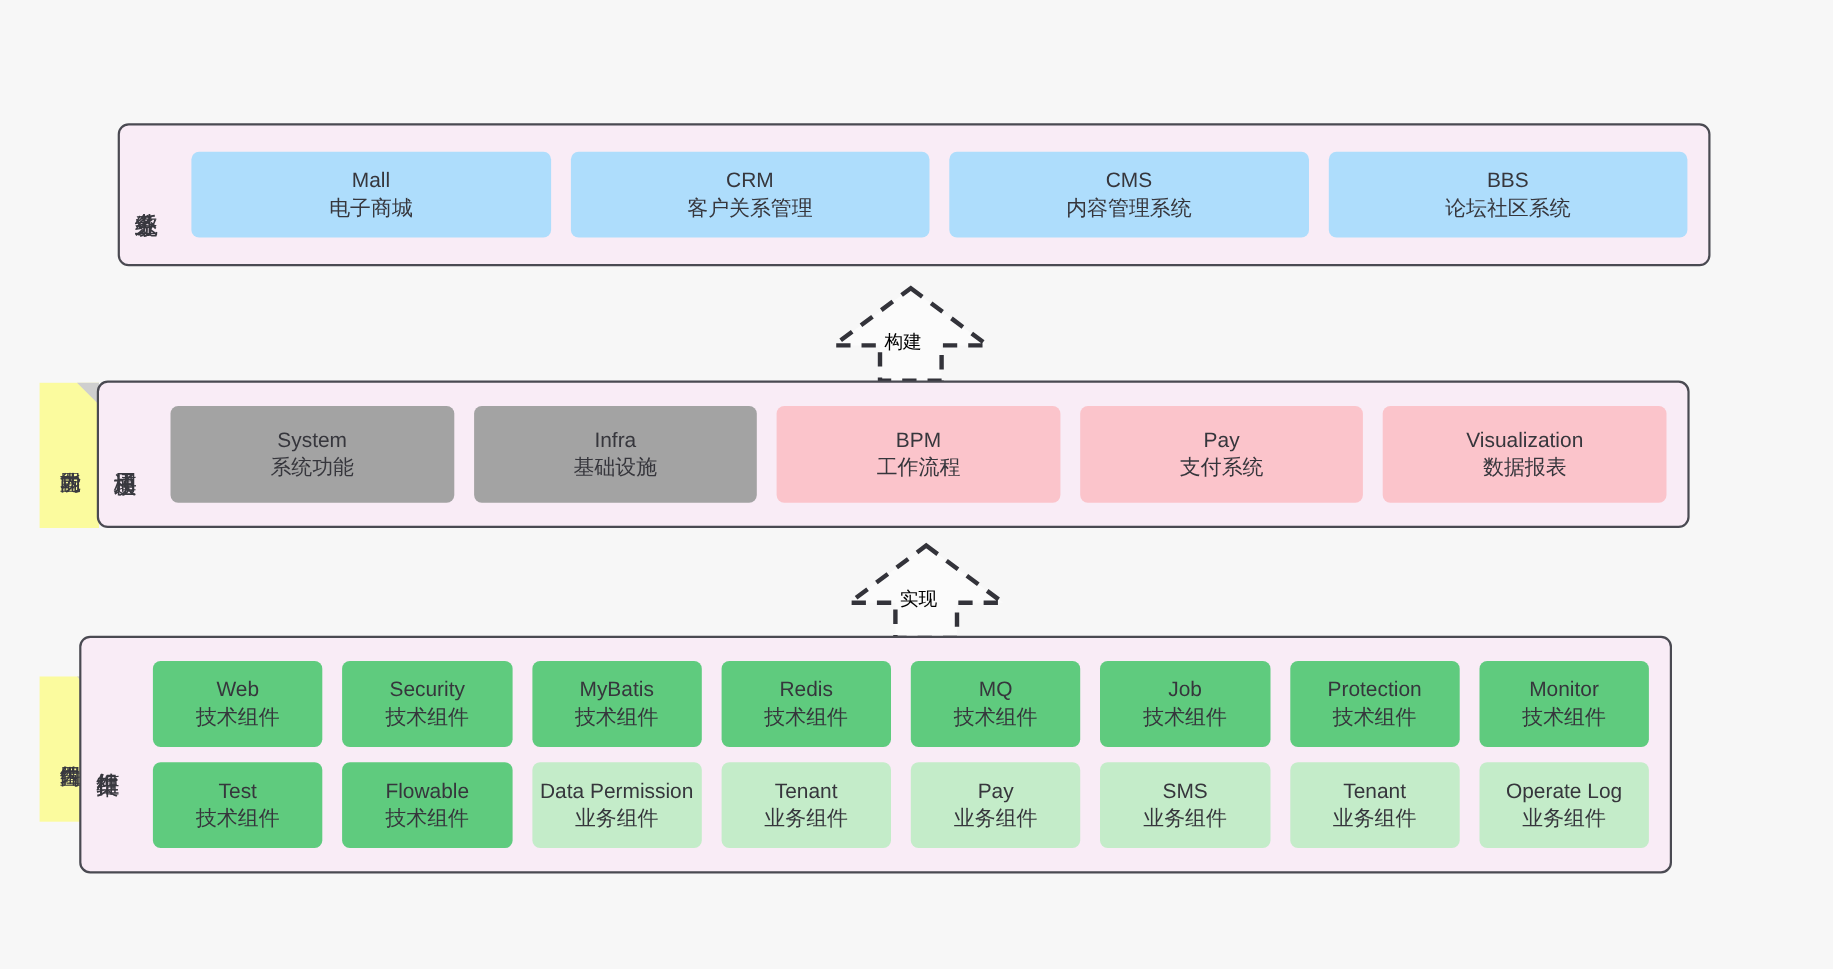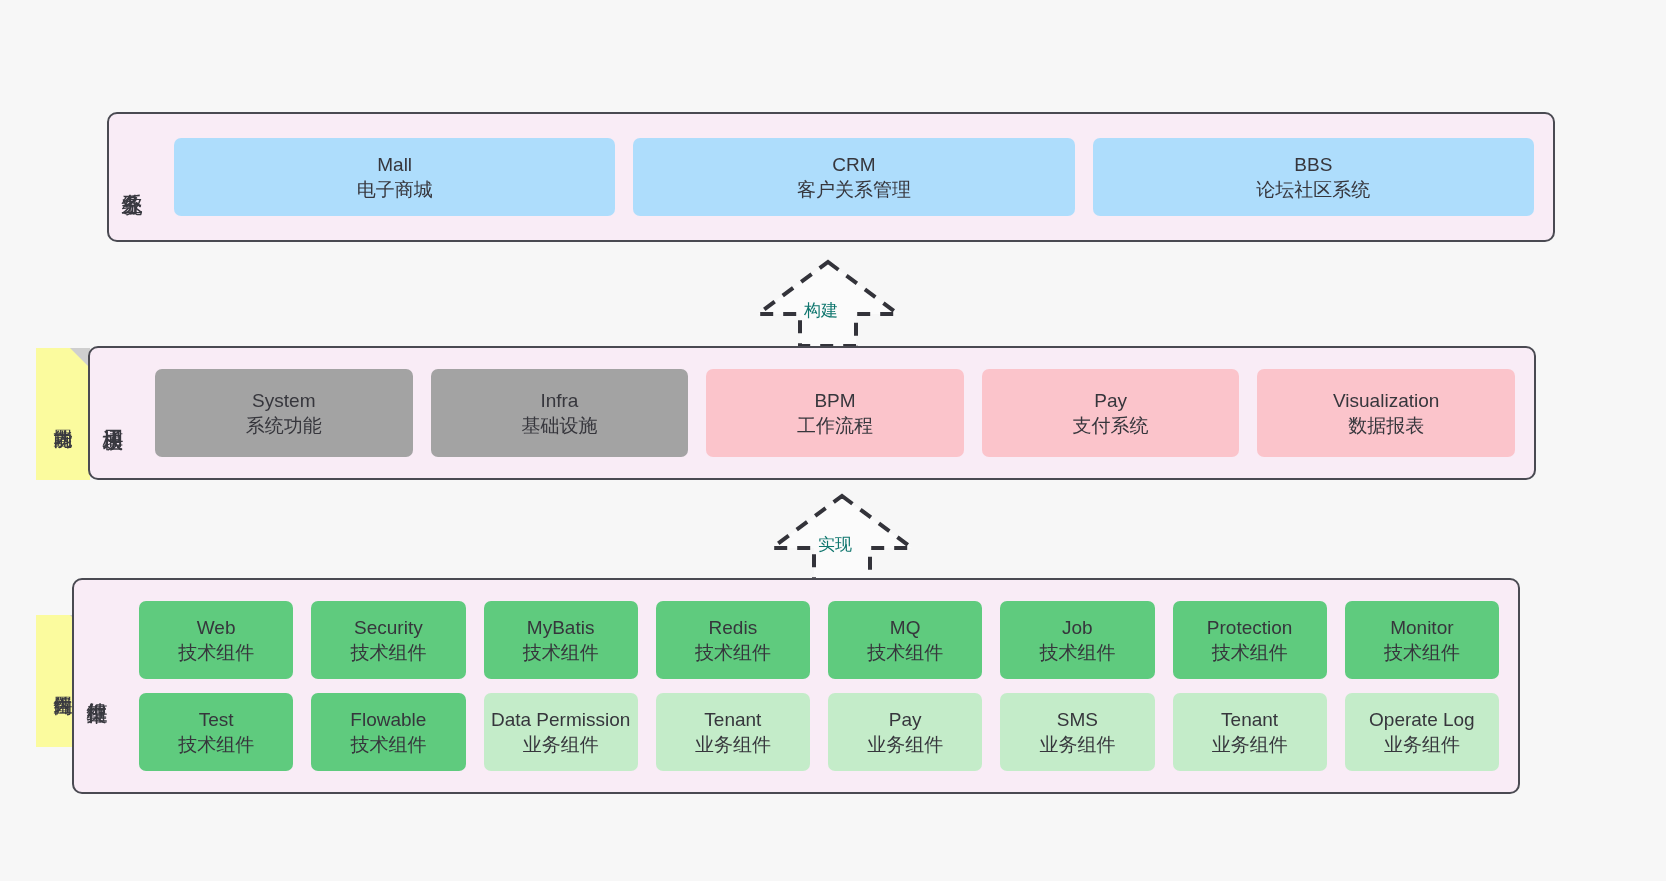--- a/index.html
+++ b/index.html
@@ -99,41 +99,45 @@
     border-left:20px solid transparent;
     border-top:20px solid #cfcfcf;
   }
 
   
   .arrow{position:absolute;}
   .arrow svg{display:block;overflow:visible;}
   .arrow-label{
     position:absolute;
     font-size:17px;
-    color:#0f766e;
+    color:#000000;
     white-space:nowrap;
     background:transparent;
     line-height:1;
   }
 </style>
 </head>
 <body>
 
 <div class="canvas">
 
   <div class="layer biz-layer" style="left:88px;top:112px;width:1448px;height:130px;margin-left:19px;">
     <div class="layer-title">业务系统</div>
     <div class="layer-body">
       <div class="card">
         <span class="t1">Mall</span>
         <span class="t2">电子商城</span>
       </div>
       <div class="card">
         <span class="t1">CRM</span>
         <span class="t2">客户关系管理</span>
+      </div>
+      <div class="card">
+        <span class="t1">CMS</span>
+        <span class="t2">内容管理系统</span>
       </div>
       <div class="card">
         <span class="t1">BBS</span>
         <span class="t2">论坛社区系统</span>
       </div>
     </div>
   </div>
 
   <div class="arrow" style="left:752px;top:258px;width:152px;height:90px;">
     <svg width="152" height="90" viewBox="0 0 152 90" aria-hidden="true">

